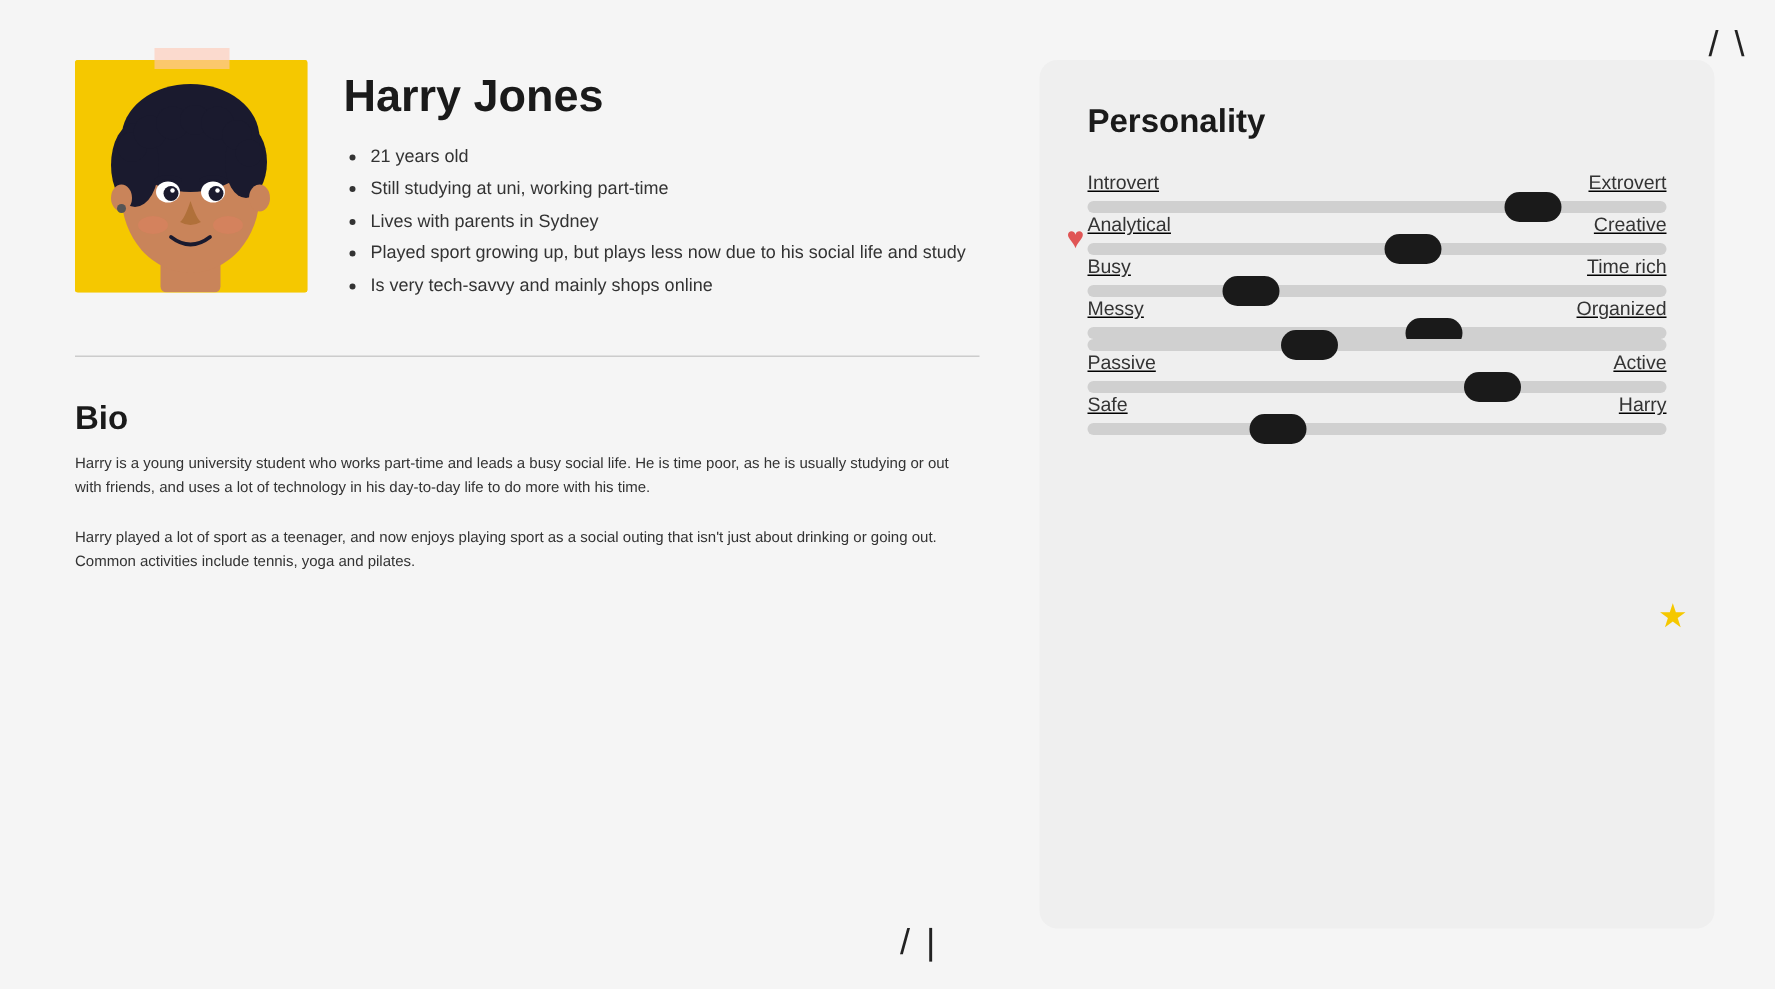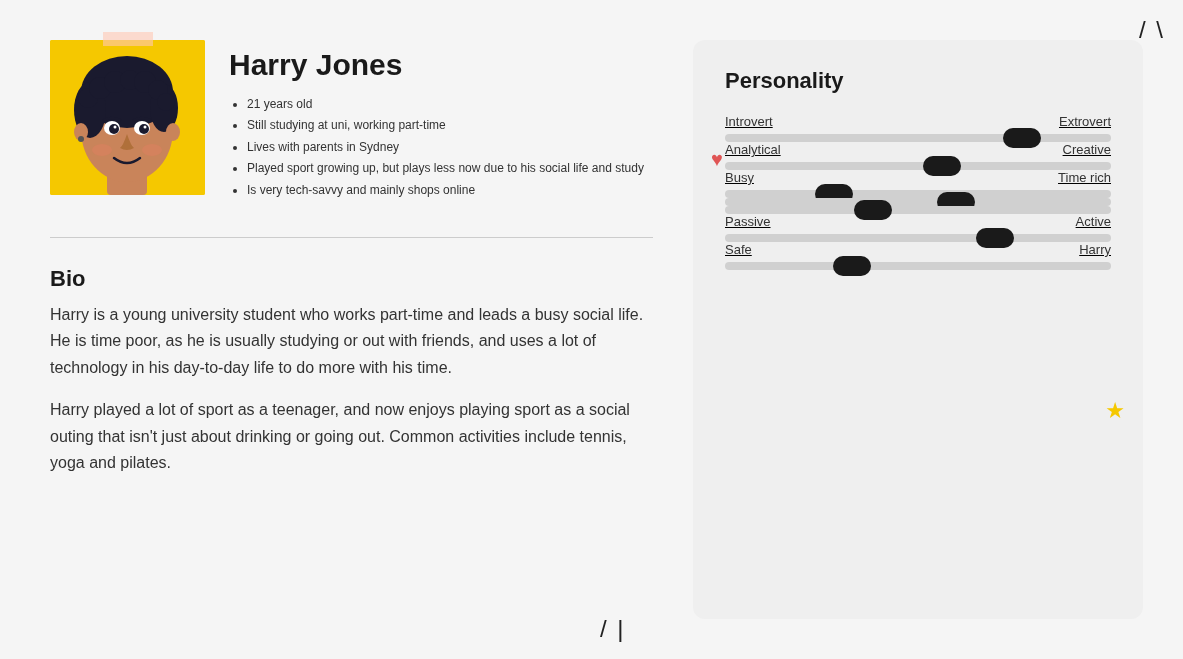--- a/index.html
+++ b/index.html
@@ -113,21 +113,21 @@
     .bio-section {}
 
     .bio-title {
       font-size: 22px;
       font-weight: 700;
       color: #1a1a1a;
       margin-bottom: 10px;
     }
 
     .bio-text {
-      font-size: 16px;
+      font-size: 10px;
       color: #333;
       line-height: 1.65;
       margin-bottom: 16px;
     }
 
     
     .right-panel {
       width: 450px;
       flex-shrink: 0;
     }
@@ -305,20 +305,24 @@
           <div class="slider-row">
             <div class="slider-labels">
               <span>Busy</span>
               <span>Time rich</span>
             </div>
             <div class="slider-track">
               <div class="slider-thumb" style="left: 90px;"></div>
             </div>
           </div>
           <div class="slider-row">
+            <div class="slider-labels">
+              <span>Messy</span>
+              <span>Organized</span>
+            </div>
             <div class="slider-track">
               <div class="slider-thumb" style="left: 212px;"></div>
             </div>
           </div>
           <div class="slider-row">
             <div class="slider-track">
               <div class="slider-thumb" style="left: 129px;"></div>
             </div>
           </div>
           <div class="slider-row">

